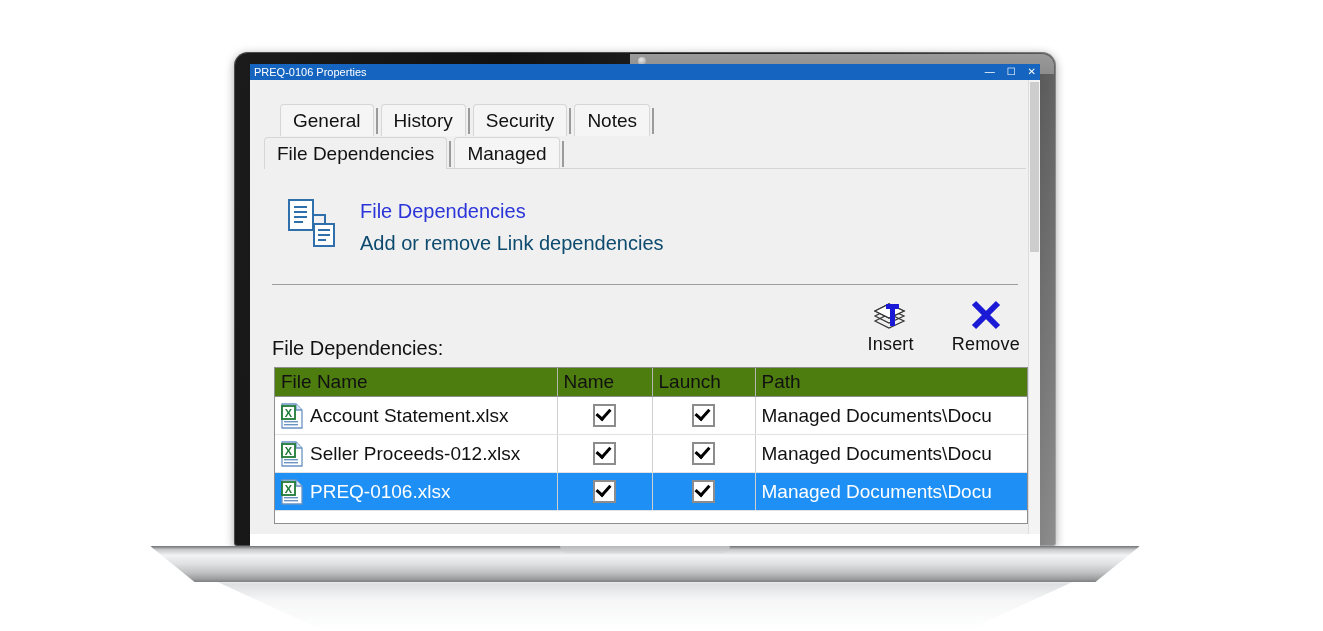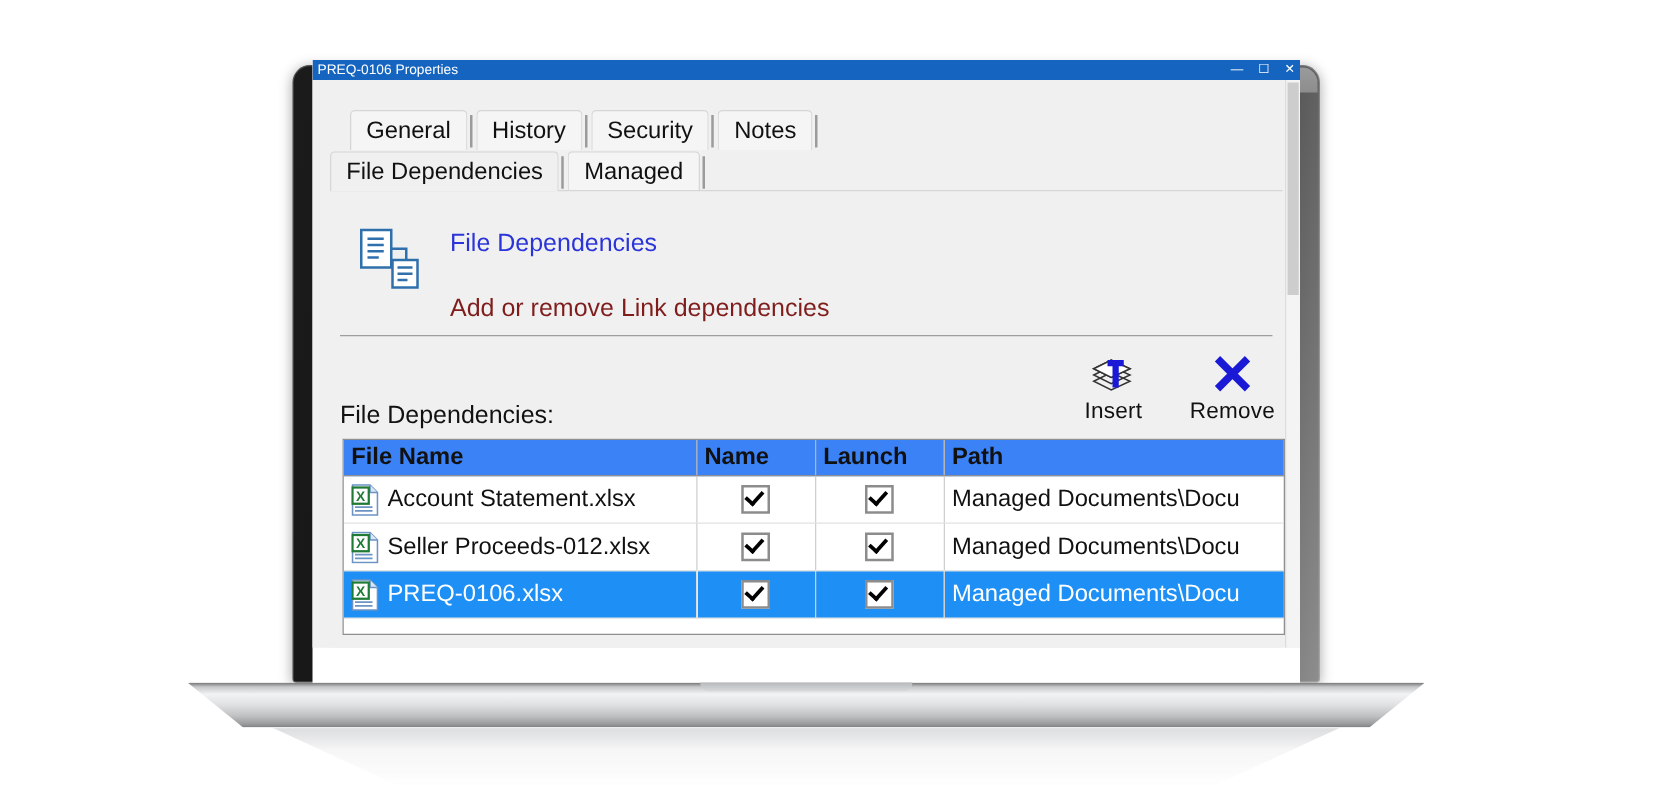--- a/index.html
+++ b/index.html
@@ -59,21 +59,21 @@
     width: 8px;
     height: 8px;
     border-radius: 50%;
     background: radial-gradient(circle at 40% 35%, #e8e8e8, #b0b0b0 70%, #8a8a8a);
   }
 
   
   #laptop-screen {
     position: absolute;
     left: 250px;
-    top: 48px;
+    top: 64px;
     width: 790px;
     height: 538px;
     overflow: hidden;
     background: #ffffff;
   }
 
   
   #laptop-base {
     position: absolute;
     left: 150px;
@@ -221,22 +221,21 @@
     flex-direction: column;
     gap: 9px;
     padding-top: 3px;
   }
   #header-title {
     font-size: 20px;
     color: #2b34d8;
   }
   #header-subtitle {
     font-size: 20px;
-    color: #7f1d1d;
-    margin-top: 20px;
+    color: #0c4a6e;
   }
 
   
   #section-divider {
     position: absolute;
     left: 8px;
     top: 115px;
     width: 746px;
     height: 1px;
     background: #9d9d9d;
@@ -289,25 +288,25 @@
     overflow: hidden;
   }
   #grid-table {
     border-collapse: collapse;
     table-layout: fixed;
     width: 890px;
     font-size: 19px;
     color: #111;
   }
   #grid-table th {
-    background: #3b82f6;
+    background: #4d7c0f;
     border-right: 1px solid #b5b5b5;
     border-bottom: 1px solid #8f8f8f;
     text-align: left;
-    font-weight: bold;
+    font-weight: normal;
     font-size: 19px;
     padding: 3px 6px;
     height: 27px;
     box-sizing: border-box;
     white-space: nowrap;
   }
   #grid-table td {
     border-right: 1px solid #cfcfcf;
     border-bottom: 1px solid #e2e2e2;
     padding: 0 6px;

